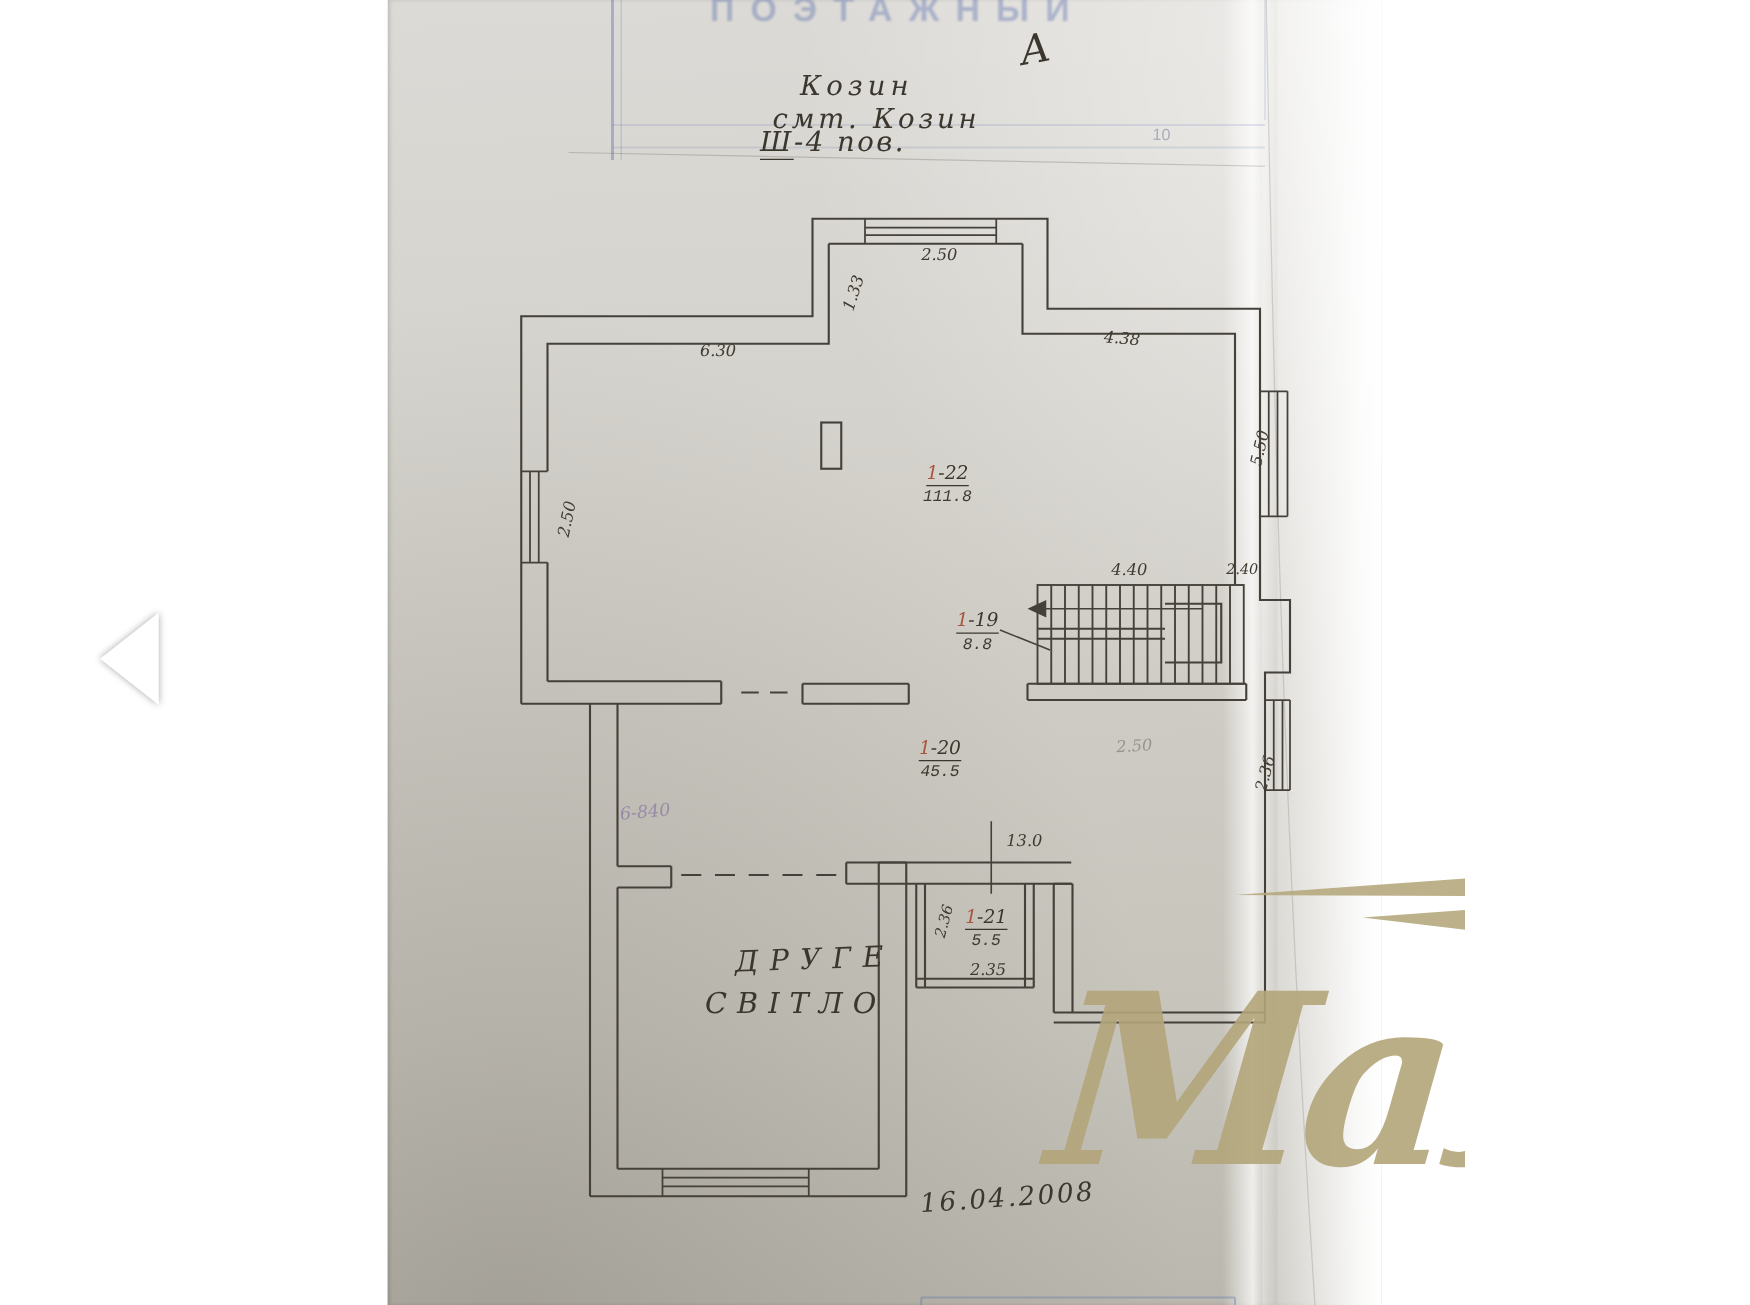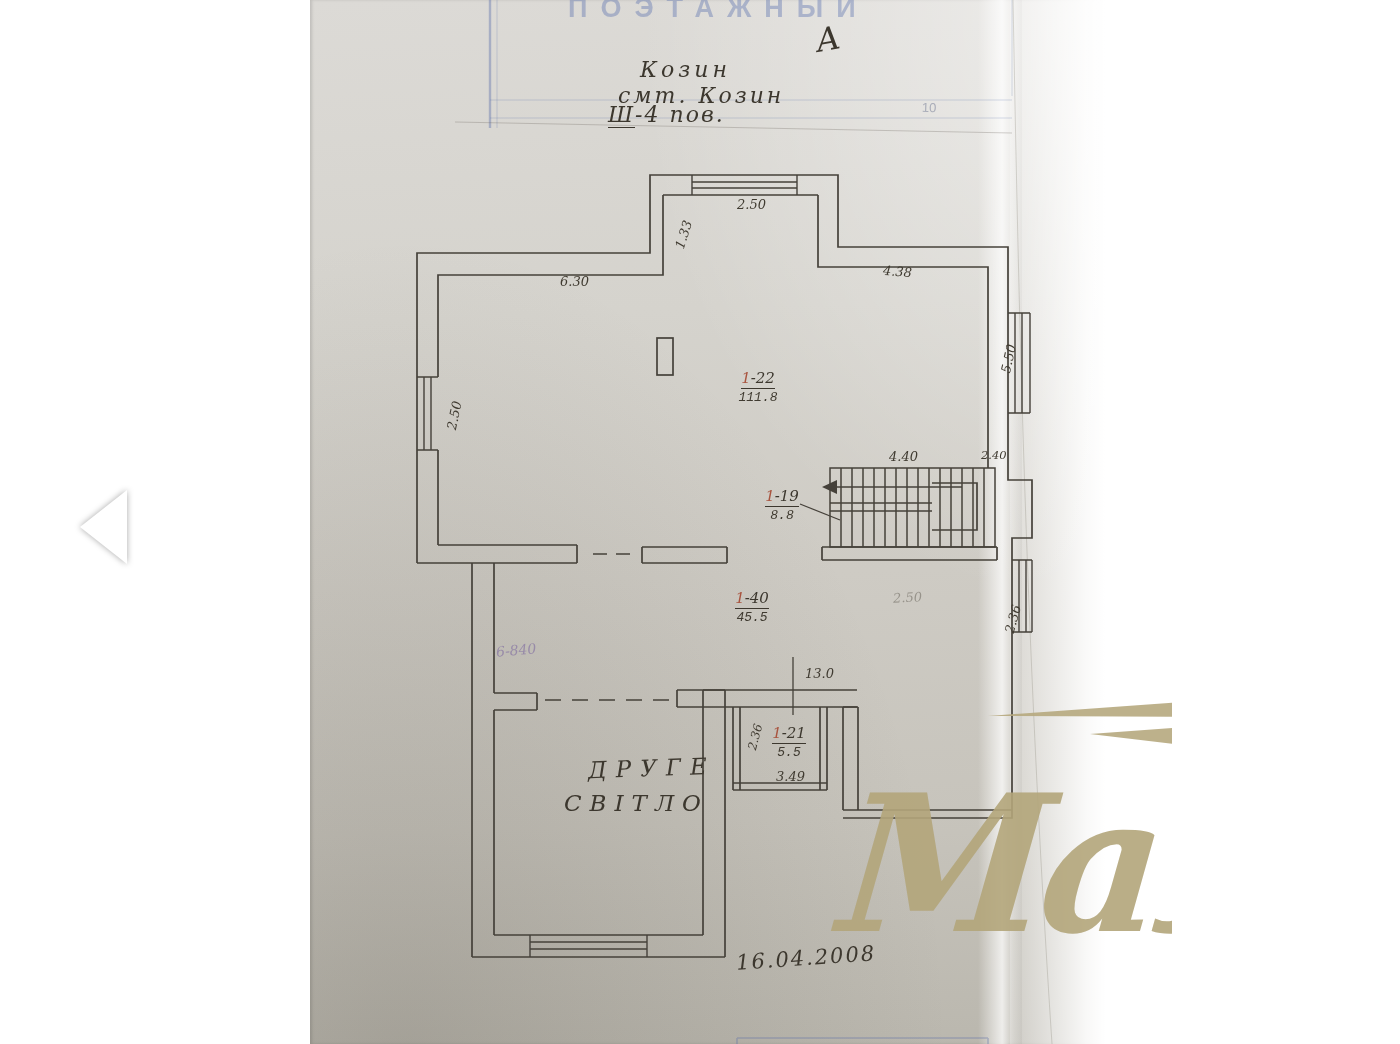--- a/index.html
+++ b/index.html
@@ -134,32 +134,32 @@
   <span class="txt dim" style="left:560px;top:274px;">6.30</span>
   <span class="txt dim" style="left:883px;top:264px;transform:rotate(5deg);">4.38</span>
   <span class="txt dim" style="left:444px;top:428px;transform:rotate(-78deg);transform-origin:0 0;">2.50</span>
   <span class="txt dim" style="left:998px;top:371px;transform:rotate(-77deg);transform-origin:0 0;">5.50</span>
   <span class="txt dim" style="left:889px;top:449px;">4.40</span>
   <span class="txt dim" style="left:981px;top:448px;font-size:11.5px;">2.40</span>
   <span class="txt dim" style="left:1002px;top:631px;transform:rotate(-75deg);transform-origin:0 0;">2.36</span>
   <span class="txt dim" style="left:893px;top:590px;opacity:.38;transform:rotate(-3deg);">2.50</span>
   <span class="txt dim" style="left:805px;top:666px;">13.0</span>
   <span class="txt dim" style="left:745px;top:748px;font-size:12px;transform:rotate(-75deg);transform-origin:0 0;">2.36</span>
-  <span class="txt dim" style="left:776px;top:769px;">3.49</span>
+  <span class="txt dim" style="left:776px;top:769px;">2.35</span>
 
   <div class="room" style="left:733px;top:369px;width:50px;">
     <span class="rl"><i class="pfx">1</i><i style="font-style:italic;">-22</i></span>
     <span class="ar">111.8</span>
   </div>
   <div class="room" style="left:761px;top:487px;width:42px;">
     <span class="rl"><i class="pfx">1</i><i style="font-style:italic;">-19</i></span>
     <span class="ar">8.8</span>
   </div>
   <div class="room" style="left:727px;top:589px;width:50px;">
-    <span class="rl"><i class="pfx">1</i><i style="font-style:italic;">-40</i></span>
+    <span class="rl"><i class="pfx">1</i><i style="font-style:italic;">-20</i></span>
     <span class="ar">45.5</span>
   </div>
   <div class="room" style="left:766px;top:724px;width:46px;">
     <span class="rl"><i class="pfx">1</i><i style="font-style:italic;">-21</i></span>
     <span class="ar">5.5</span>
   </div>
 
   <span class="txt hw" style="left:496px;top:642px;font-size:14px;color:rgba(125,105,160,.6);transform:rotate(-5deg);">6-840</span>
   <span class="txt hw" style="left:588px;top:755px;font-size:23px;letter-spacing:9px;transform:rotate(-2deg);">ДРУГЕ</span>
   <span class="txt hw" style="left:564px;top:790px;font-size:23px;letter-spacing:8px;">СВІТЛО</span>

